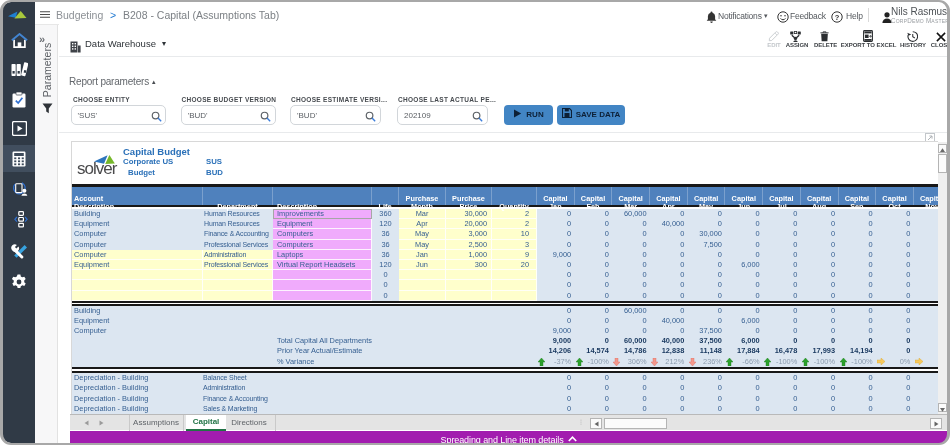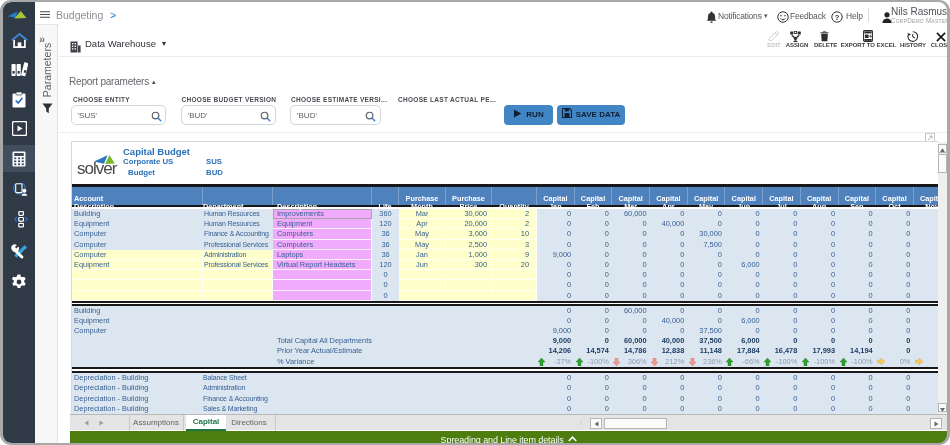--- a/index.html
+++ b/index.html
@@ -41,31 +41,31 @@
 .cap { width:37.7px; background:#dce6f1; text-align:right; padding-right:3.5px; flex-shrink:0; }
 .cap.b { font-weight:bold; color:#17375E; }
 .cap.var { position:relative; color:#8c9cae; }
 .ar { position:absolute; left:1px; top:1px; }
 .sA { width:131px; padding-left:2px; flex-shrink:0; } .sB { width:70px; flex-shrink:0; } .sC { width:99px; padding-left:4px; flex-shrink:0; }
 .sBt { font-size:7px; letter-spacing:-0.15px; }
 .sD { width:27px; flex-shrink:0; } .sE { width:47px; flex-shrink:0; } .sF { width:46px; flex-shrink:0; } .sG { width:45px; flex-shrink:0; }
 .hdr { display:flex; background:#4f81bd; color:#fff; font-size:7.3px; font-weight:bold; height:17.5px; white-space:nowrap; }
 .hdr > div { line-height:8.4px; padding-top:8px; flex-shrink:0; border-right:1px solid rgba(255,255,255,.25); }
 .hA { width:131px; padding-left:2px; }
-.hB { width:70px; text-align:left; } .hB span, .hC span, .hD span, .hG span { position:relative; top:8.4px; }
+.hB { width:70px; text-align:center; } .hB span, .hC span, .hD span, .hG span { position:relative; top:8.4px; }
 .hC { width:99px; padding-left:4px; }
 .hD { width:27px; text-align:center; }
 .hE { width:47px; text-align:center; }
 .hF { width:46px; text-align:center; }
 .hG { width:45px; text-align:center; }
 .hcap { width:37.7px; text-align:center; }
 .blk { background:#181818; }
 
 #tabrow { position:absolute; left:70px; top:414px; width:878px; height:16px; background:#e4e4e4; border-top:1px solid #b9b9b9; }
-#botbar { position:absolute; left:70px; top:430.5px; width:878px; height:13px; background:#4d7c0f; border-radius:0 0 9px 0; }
+#botbar { position:absolute; left:70px; top:430.5px; width:878px; height:13px; background:#a21caf; border-radius:0 0 9px 0; }
 #vscroll { position:absolute; left:938px; top:142px; width:9px; height:272px; background:#efefef; }
 .sbtn { position:absolute; background:#fbfbfb; border:1px solid #b4b4b4; }
 .tsep { position:absolute; top:0; width:1px; height:16px; background:#c9c9c9; }
 </style></head><body>
 <div id="win">
 
   <div id="sidebar">
     <div class="sic bsvg" style="left:6px;top:8.5px">
         <svg width="19" height="8" viewBox="0 0 19 8">
           <path d="M0 5.3 L9.4 0.6 L7.7 6.8 Z" fill="#1f7fd1"></path>
@@ -151,20 +151,21 @@
   <div id="topbar">
     <div class="abs" style="left:5px;top:7px">
         <svg width="10" height="7" viewBox="0 0 10 7" style="display:block">
           <g stroke="#4a4a4a" stroke-width="1.1">
             <path d="M0 0.8 H10 M0 3.5 H10 M0 6.2 H10"></path>
           </g>
         </svg>
       </div>
     <div class="crumb" style="left:21px">Budgeting</div>
     <div class="crumb" style="left:75px;color:#1f78d1">&gt;</div>
+    <div class="crumb" style="left:88px;color:#7c8085">B208 - Capital (Assumptions Tab)</div>
     <div class="abs" style="left:671px;top:5px"><svg width="11" height="12" viewBox="0 0 11 12">
           <path d="M5.5 0.5 a1 1 0 0 1 1 1 v0.3 a3.6 3.6 0 0 1 2.6 3.4 v3 l1.2 1.6 H0.7 L1.9 8.2 v-3 A3.6 3.6 0 0 1 4.5 1.8 v-0.3 a1 1 0 0 1 1-1 Z" fill="#333"></path>
           <path d="M4.2 10.6 a1.3 1.3 0 0 0 2.6 0 Z" fill="#333"></path>
         </svg></div>
     <div class="tlab" style="left:683px;top:7px">Notifications</div>
     <div class="abs" style="left:729px;top:8px;color:#54585d;font-size:7px">▾</div>
     <div class="abs" style="left:742px;top:5px"><svg width="12" height="12" viewBox="0 0 12 12">
           <circle cx="6" cy="6" r="5.2" fill="none" stroke="#333" stroke-width="1"></circle>
           <circle cx="4" cy="4.7" r="0.75" fill="#333"></circle>
           <circle cx="8" cy="4.7" r="0.75" fill="#333"></circle>
@@ -252,20 +253,24 @@
     <div class="pbox" style="left:121.7px;width:95px">'BUD'<div class="pmag" style="left:78px"><svg width="11" height="11" viewBox="0 0 13 13">
             <circle cx="5.4" cy="5.4" r="3.9" fill="none" stroke="#5c6166" stroke-width="1.4"></circle>
             <path d="M8.3 8.3 L12 12" stroke="#3d7edb" stroke-width="1.7"></path>
           </svg></div></div>
     <div class="plabel" style="left:232px">CHOOSE ESTIMATE VERSI...</div>
     <div class="pbox" style="left:231px;width:91px">'BUD'<div class="pmag" style="left:74px"><svg width="11" height="11" viewBox="0 0 13 13">
             <circle cx="5.4" cy="5.4" r="3.9" fill="none" stroke="#5c6166" stroke-width="1.4"></circle>
             <path d="M8.3 8.3 L12 12" stroke="#3d7edb" stroke-width="1.7"></path>
           </svg></div></div>
     <div class="plabel" style="left:339px">CHOOSE LAST ACTUAL PE...</div>
+    <div class="pbox" style="left:338px;width:91px">202109<div class="pmag" style="left:74px"><svg width="11" height="11" viewBox="0 0 13 13">
+            <circle cx="5.4" cy="5.4" r="3.9" fill="none" stroke="#5c6166" stroke-width="1.4"></circle>
+            <path d="M8.3 8.3 L12 12" stroke="#3d7edb" stroke-width="1.7"></path>
+          </svg></div></div>
     <div class="btn" style="left:445px;width:49px"><span style="position:relative;top:0.5px;margin-right:4px"><svg width="9" height="9" viewBox="0 0 9 9">
             <path d="M1 0.5 L8.2 4.5 L1 8.5 Z" fill="#0d2036"></path>
           </svg></span>RUN</div>
     <div class="btn" style="left:498px;width:68px"><span style="position:relative;top:1px;margin-right:4px"><svg width="10" height="10" viewBox="0 0 10 10">
             <path d="M0.5 0.5 H7.5 L9.5 2.5 V9.5 H0.5 Z" fill="none" stroke="#0d2036" stroke-width="1.1"></path>
             <rect x="2.5" y="5" width="5" height="4.5" fill="#0d2036"></rect>
             <rect x="2.8" y="0.8" width="4" height="2.6" fill="#0d2036"></rect>
           </svg></span>SAVE DATA</div>
 
     <div class="abs" style="left:0;top:108.5px;width:889px;height:1px;background:#e8eaec"></div>

